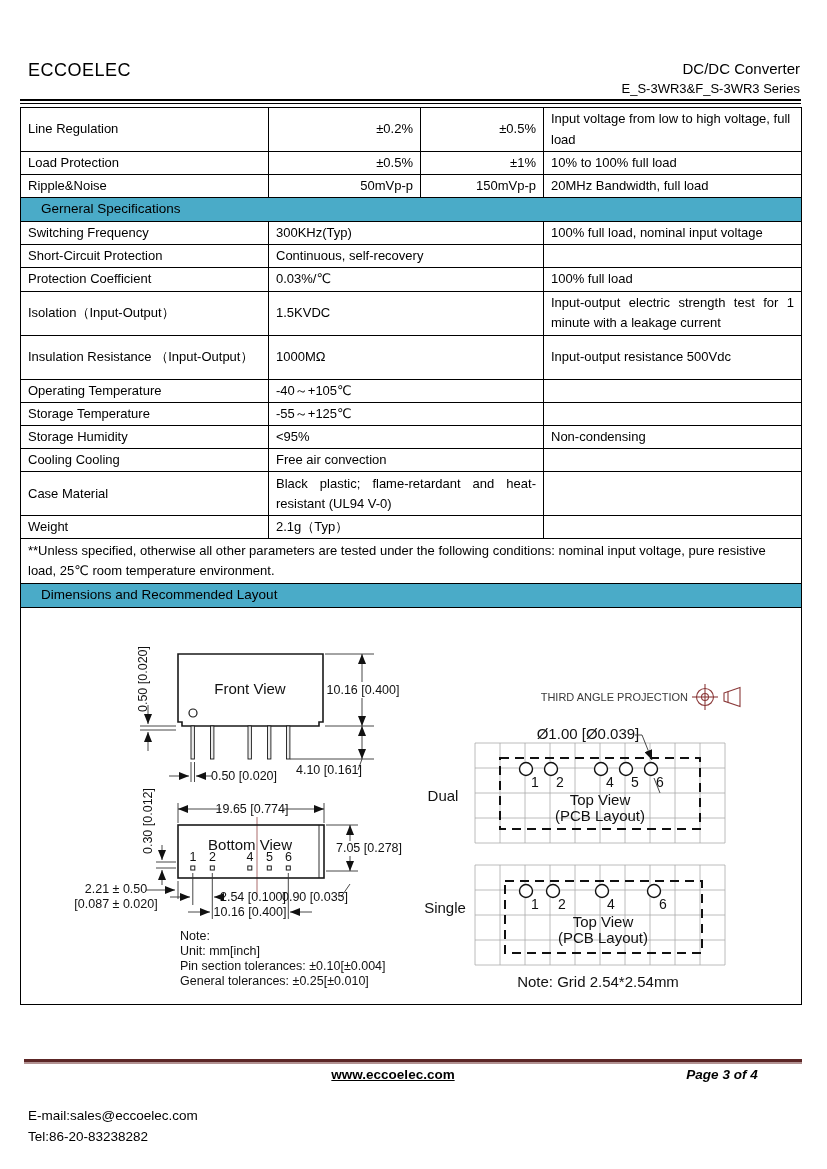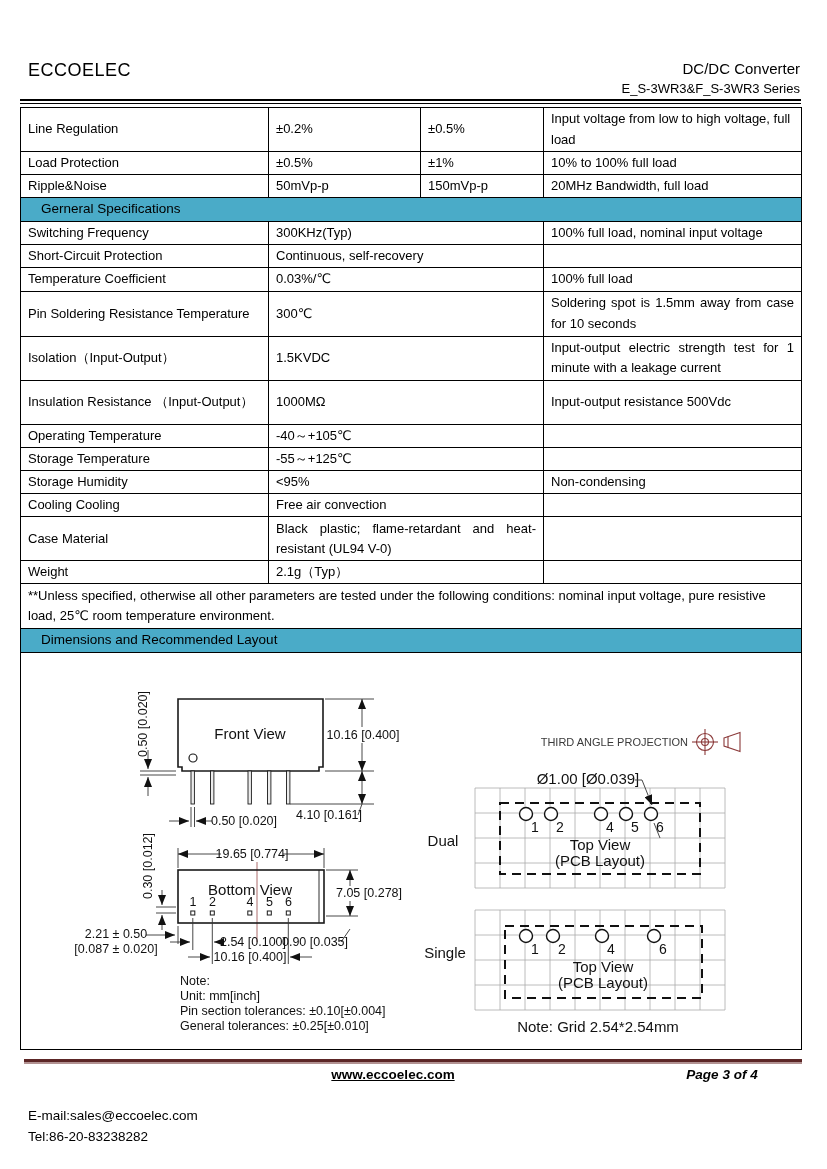--- a/index.html
+++ b/index.html
@@ -19,21 +19,21 @@
   .hdr-right{position:absolute;right:27px;top:60px;text-align:right;}
   .hdr-product{font-size:15px;}
   .hdr-series{font-size:13px;margin-top:4px;}
   .dbl-rule{position:absolute;left:20px;top:99px;width:781px;height:5px;
     border-top:2px solid #000;border-bottom:1px solid #000;}
   
   table.spec{position:absolute;left:20px;top:107px;width:781px;
     border-collapse:collapse;table-layout:fixed;border:1.5px solid #000;}
   table.spec td{border:1px solid #000;font-size:13px;padding:1px 7px;vertical-align:middle;
     overflow:hidden;line-height:1.55;}
-  td.ctr{text-align:left;}
+  td.ctr{text-align:right;}
   td.just{text-align:justify;}
   td.vtop{vertical-align:top;padding-top:3px;}
   tr.h22{height:22px;} tr.h44{height:44px;} tr.h45{height:45px;}
   tr.sec td{background:var(--accent);font-size:13.5px;border-top:1px solid #2a7ea0;height:22px;padding-left:20px;}
   td.note-row{font-size:13px;line-height:1.7;padding:3px 8px;}
   td.drawcell{padding:0;height:395px;}
   td.drawcell svg{display:block;}
   
   .footer-rule{position:absolute;left:24px;top:1059px;width:778px;}
   .footer-rule .d{height:3px;background:var(--footer_dark);}
@@ -94,28 +94,23 @@
     <td>Switching Frequency</td>
     <td colspan="2">300KHz(Typ)</td>
     <td>100% full load, nominal input voltage</td>
   </tr>
   <tr class="h22">
     <td>Short-Circuit Protection</td>
     <td colspan="2">Continuous, self-recovery</td>
     <td></td>
   </tr>
   <tr class="h22">
-    <td>Temperature Coefficient</td>
+    <td>Protection Coefficient</td>
     <td colspan="2">0.03%/℃</td>
     <td>100% full load</td>
-  </tr>
-  <tr class="h45">
-    <td class="just">Pin Soldering Resistance Temperature</td>
-    <td colspan="2">300℃</td>
-    <td class="just">Soldering spot is 1.5mm away from case for 10 seconds</td>
   </tr>
   <tr class="h44">
     <td>Isolation（Input-Output）</td>
     <td colspan="2">1.5KVDC</td>
     <td class="just">Input-output electric strength test for 1 minute with a leakage current</td>
   </tr>
   <tr class="h44">
     <td class="just">Insulation Resistance （Input-Output）</td>
     <td colspan="2">1000MΩ</td>
     <td>Input-output resistance 500Vdc</td>

